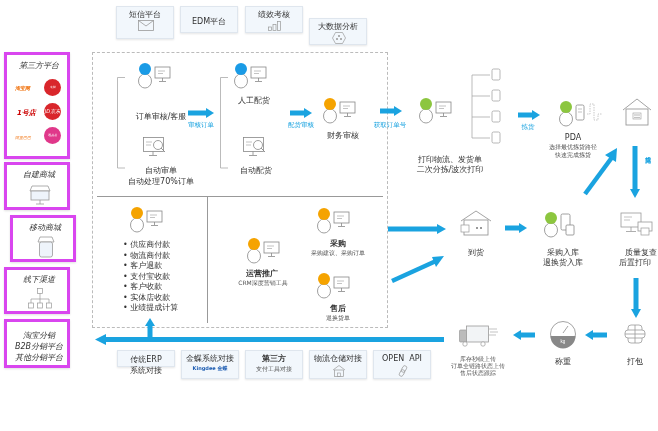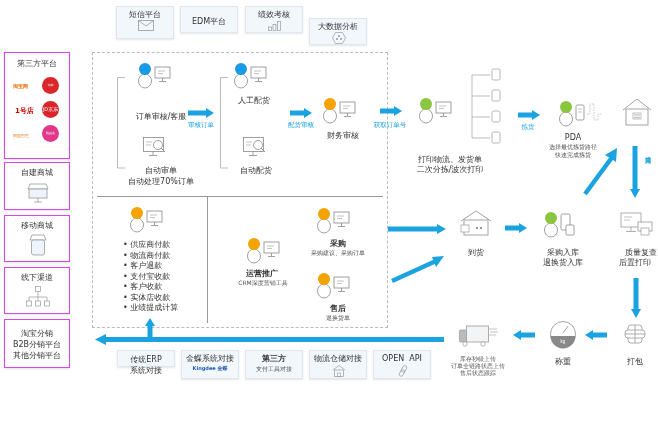--- a/index.html
+++ b/index.html
@@ -1,18 +1,18 @@
 <!DOCTYPE html>
 <html><head>
 <meta charset="utf-8">
 <style>
   * { box-sizing: border-box; margin: 0; padding: 0; }
   body { width: 658px; height: 431px; background: #fff; font-family: "DejaVu Sans", "Liberation Sans", sans-serif; color: #333; position: relative; overflow: hidden; }
   .abs { position: absolute; }
-  .box { position: absolute; border: 1px solid #d946ef; background: #fff; box-shadow: 0 1px 2px rgba(0,0,0,0.12); text-align: center; }
+  .box { position: absolute; border: 3px solid #d946ef; background: #fff; box-shadow: 0 1px 2px rgba(0,0,0,0.12); text-align: center; font-style: italic; }
   .topbox { position: absolute; background: #f2f7fc; border: 1px solid #dfe6ee; box-shadow: 0 1px 2px rgba(0,0,0,0.1); text-align: center; font-size: 8px; color: #333; }
   .lbl { position: absolute; font-size: 8px; color: #333; text-align: center; white-space: nowrap; line-height: 11px; }
   .sm { font-size: 6px; color: #555; line-height: 8px; }
   .blue { color: #1aa3e0; font-size: 6.5px; }
   .dashbox { position: absolute; border: 1px dashed #bbb; }
   svg { position: absolute; overflow: visible; }
   .ul { list-style: none; font-size: 8px; line-height: 10.5px; text-align: left; }
 </style>
 </head>
 <body>
@@ -58,21 +58,21 @@
 <div class="box" style="left:4px;top:162px;width:66px;height:48px;">
   <div class="lbl" style="left:0;width:64px;top:4px;">自建商城</div>
   <svg style="left:22px;top:19px;" width="22" height="22">
       <path d="M3,2 h16 l2,5 h-20 z" fill="none" stroke="#999" stroke-width="0.8"></path>
       <rect x="2" y="7" width="18" height="9" fill="#eef4fb" stroke="#999" stroke-width="0.8"></rect>
       <line x1="11" y1="16" x2="11" y2="20" stroke="#999" stroke-width="0.8"></line>
       <line x1="7" y1="20" x2="15" y2="20" stroke="#999" stroke-width="0.8"></line>
     </svg>
 </div>
 
-<div class="box" style="left:4px;top:215px;width:66px;height:47px;">
+<div class="box" style="left:10px;top:215px;width:66px;height:47px;">
   <div class="lbl" style="left:0;width:64px;top:4px;">移动商城</div>
   <svg style="left:25px;top:17px;" width="16" height="24">
       <path d="M2,2 h12 l2,5 h-16 z" fill="none" stroke="#999" stroke-width="0.8"></path>
       <rect x="1.5" y="7" width="13" height="15" rx="2" fill="#eef4fb" stroke="#999" stroke-width="0.8"></rect>
     </svg>
 </div>
 
 <div class="box" style="left:4px;top:267px;width:66px;height:47px;">
   <div class="lbl" style="left:0;width:64px;top:4px;">线下渠道</div>
   <svg style="left:21px;top:18px;" width="24" height="22">

